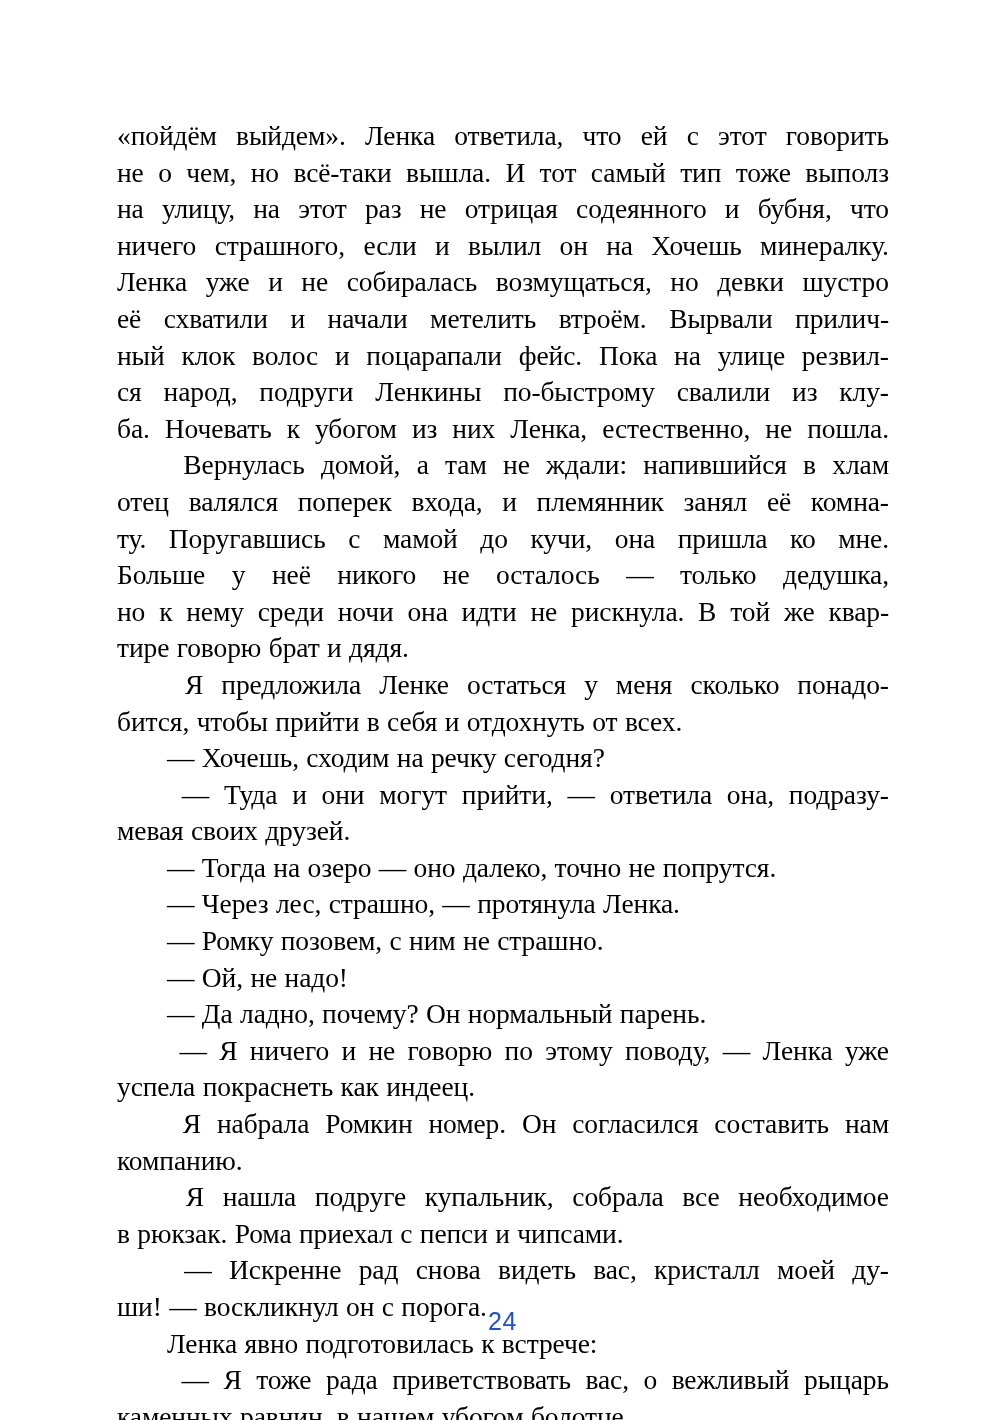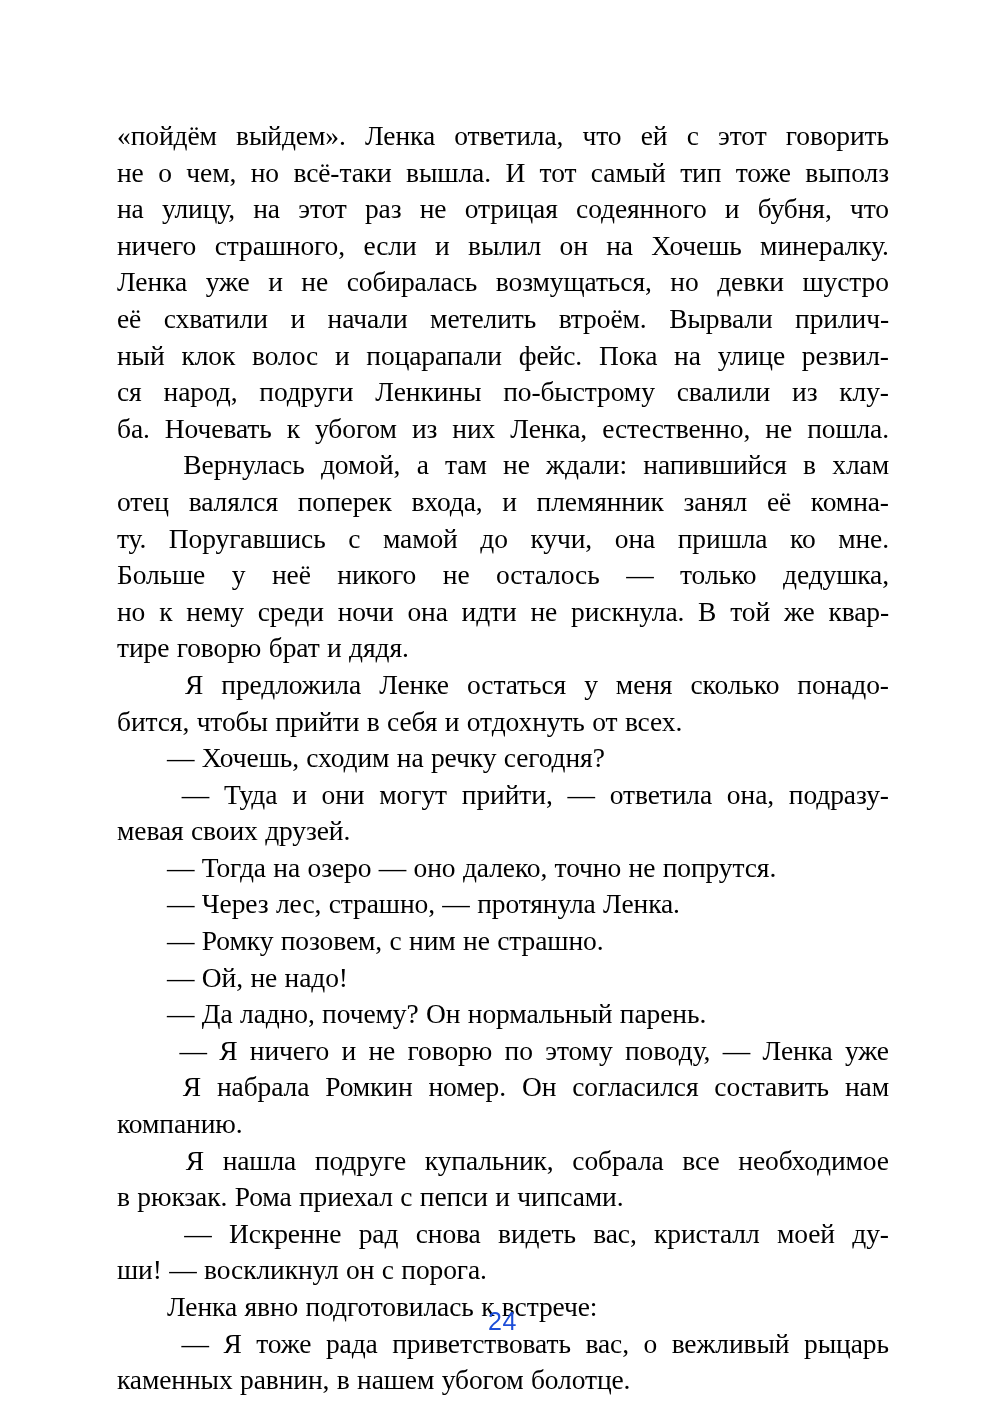--- a/index.html
+++ b/index.html
@@ -103,20 +103,21 @@
       <div class="line flush"><span class="w">бится,</span><span class="w">чтобы</span><span class="w">прийти</span><span class="w">в</span><span class="w">себя</span><span class="w">и</span><span class="w">отдохнуть</span><span class="w">от</span><span class="w">всех.</span></div>
       <div class="line flush"><span class="indent"></span><span class="w">—</span><span class="w">Хочешь,</span><span class="w">сходим</span><span class="w">на</span><span class="w">речку</span><span class="w">сегодня?</span></div>
       <div class="line just"><span class="indent"></span><span class="w">—</span><span class="w">Туда</span><span class="w">и</span><span class="w">они</span><span class="w">могут</span><span class="w">прийти,</span><span class="w">—</span><span class="w">ответила</span><span class="w">она,</span><span class="w">подразу-</span></div>
       <div class="line flush"><span class="w">мевая</span><span class="w">своих</span><span class="w">друзей.</span></div>
       <div class="line flush"><span class="indent"></span><span class="w">—</span><span class="w">Тогда</span><span class="w">на</span><span class="w">озеро</span><span class="w">—</span><span class="w">оно</span><span class="w">далеко,</span><span class="w">точно</span><span class="w">не</span><span class="w">попрутся.</span></div>
       <div class="line flush"><span class="indent"></span><span class="w">—</span><span class="w">Через</span><span class="w">лес,</span><span class="w">страшно,</span><span class="w">—</span><span class="w">протянула</span><span class="w">Ленка.</span></div>
       <div class="line flush"><span class="indent"></span><span class="w">—</span><span class="w">Ромку</span><span class="w">позовем,</span><span class="w">с</span><span class="w">ним</span><span class="w">не</span><span class="w">страшно.</span></div>
       <div class="line flush"><span class="indent"></span><span class="w">—</span><span class="w">Ой,</span><span class="w">не</span><span class="w">надо!</span></div>
       <div class="line flush"><span class="indent"></span><span class="w">—</span><span class="w">Да</span><span class="w">ладно,</span><span class="w">почему?</span><span class="w">Он</span><span class="w">нормальный</span><span class="w">парень.</span></div>
       <div class="line just"><span class="indent"></span><span class="w">—</span><span class="w">Я</span><span class="w">ничего</span><span class="w">и</span><span class="w">не</span><span class="w">говорю</span><span class="w">по</span><span class="w">этому</span><span class="w">поводу,</span><span class="w">—</span><span class="w">Ленка</span><span class="w">уже</span></div>
+      <div class="line flush"><span class="w">успела</span><span class="w">покраснеть</span><span class="w">как</span><span class="w">индеец.</span></div>
       <div class="line just"><span class="indent"></span><span class="w">Я</span><span class="w">набрала</span><span class="w">Ромкин</span><span class="w">номер.</span><span class="w">Он</span><span class="w">согласился</span><span class="w">составить</span><span class="w">нам</span></div>
       <div class="line flush"><span class="w">компанию.</span></div>
       <div class="line just"><span class="indent"></span><span class="w">Я</span><span class="w">нашла</span><span class="w">подруге</span><span class="w">купальник,</span><span class="w">собрала</span><span class="w">все</span><span class="w">необходимое</span></div>
       <div class="line flush"><span class="w">в</span><span class="w">рюкзак.</span><span class="w">Рома</span><span class="w">приехал</span><span class="w">с</span><span class="w">пепси</span><span class="w">и</span><span class="w">чипсами.</span></div>
       <div class="line just"><span class="indent"></span><span class="w">—</span><span class="w">Искренне</span><span class="w">рад</span><span class="w">снова</span><span class="w">видеть</span><span class="w">вас,</span><span class="w">кристалл</span><span class="w">моей</span><span class="w">ду-</span></div>
       <div class="line flush"><span class="w">ши!</span><span class="w">—</span><span class="w">воскликнул</span><span class="w">он</span><span class="w">с</span><span class="w">порога.</span></div>
       <div class="line flush"><span class="indent"></span><span class="w">Ленка</span><span class="w">явно</span><span class="w">подготовилась</span><span class="w">к</span><span class="w">встрече:</span></div>
       <div class="line just"><span class="indent"></span><span class="w">—</span><span class="w">Я</span><span class="w">тоже</span><span class="w">рада</span><span class="w">приветствовать</span><span class="w">вас,</span><span class="w">о</span><span class="w">вежливый</span><span class="w">рыцарь</span></div>
       <div class="line flush"><span class="w">каменных</span><span class="w">равнин,</span><span class="w">в</span><span class="w">нашем</span><span class="w">убогом</span><span class="w">болотце.</span></div>
     </div>

